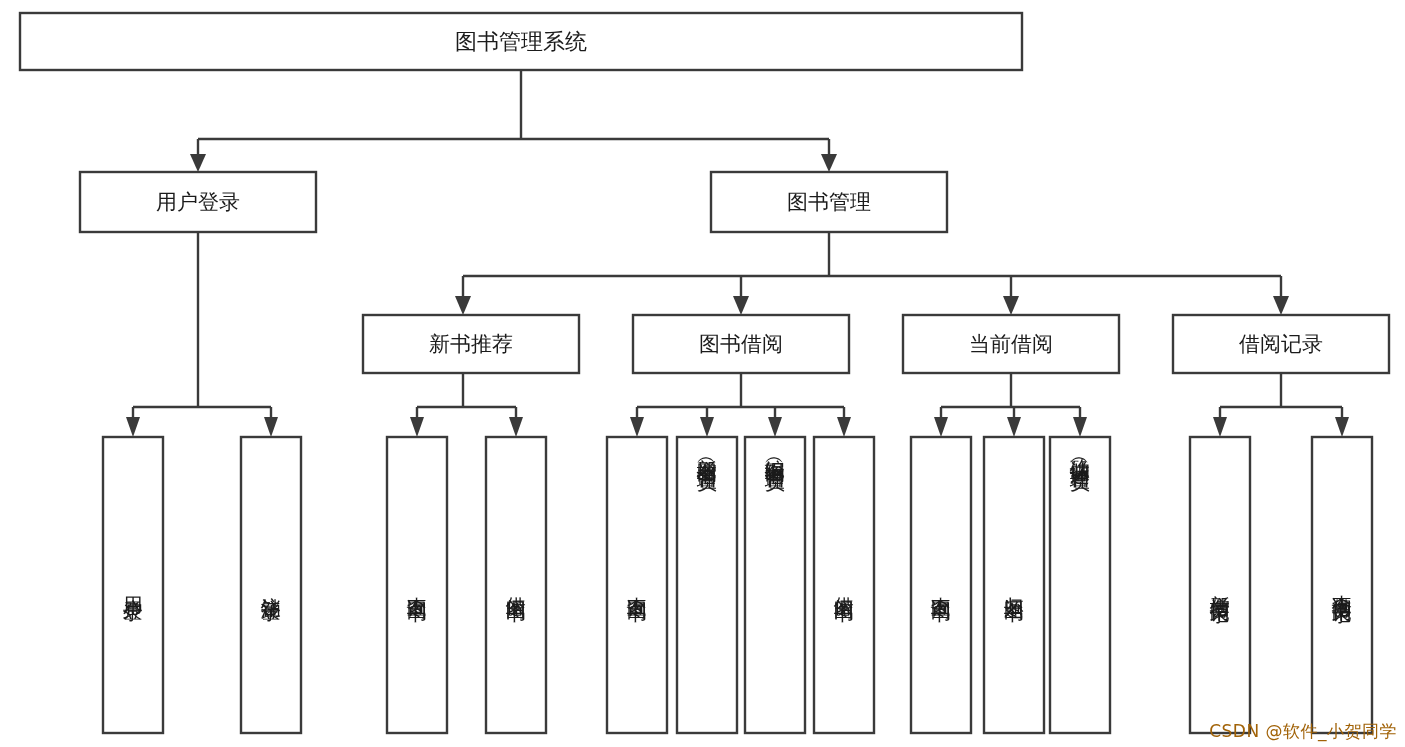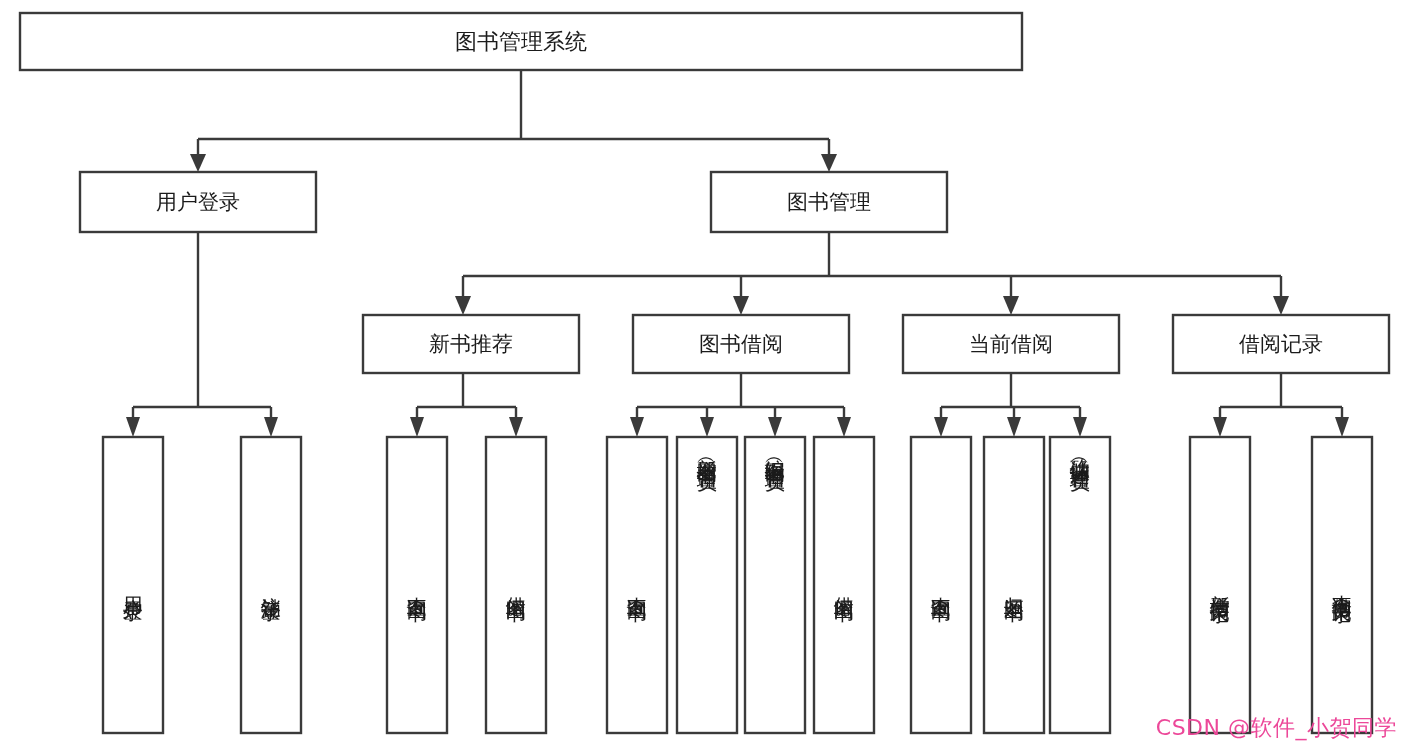--- a/index.html
+++ b/index.html
@@ -72,22 +72,22 @@
     letter-spacing: 2px;
     color: #1b1b1b;
     white-space: nowrap;
     text-align: center;
   }
   #watermark {
     position: absolute;
     right: 8px;
     bottom: 4px;
     font-family: "DejaVu Sans", "Liberation Sans", sans-serif;
-    font-size: 22px;
-    color: #ec4899;
+    font-size: 17px;
+    color: #a16207;
     letter-spacing: 0.5px;
     white-space: nowrap;
   }
 </style>
 </head>
 <body>
 
 <div id="diagram-root">
 
   <svg id="tree-svg" viewBox="0 0 1405 747">

